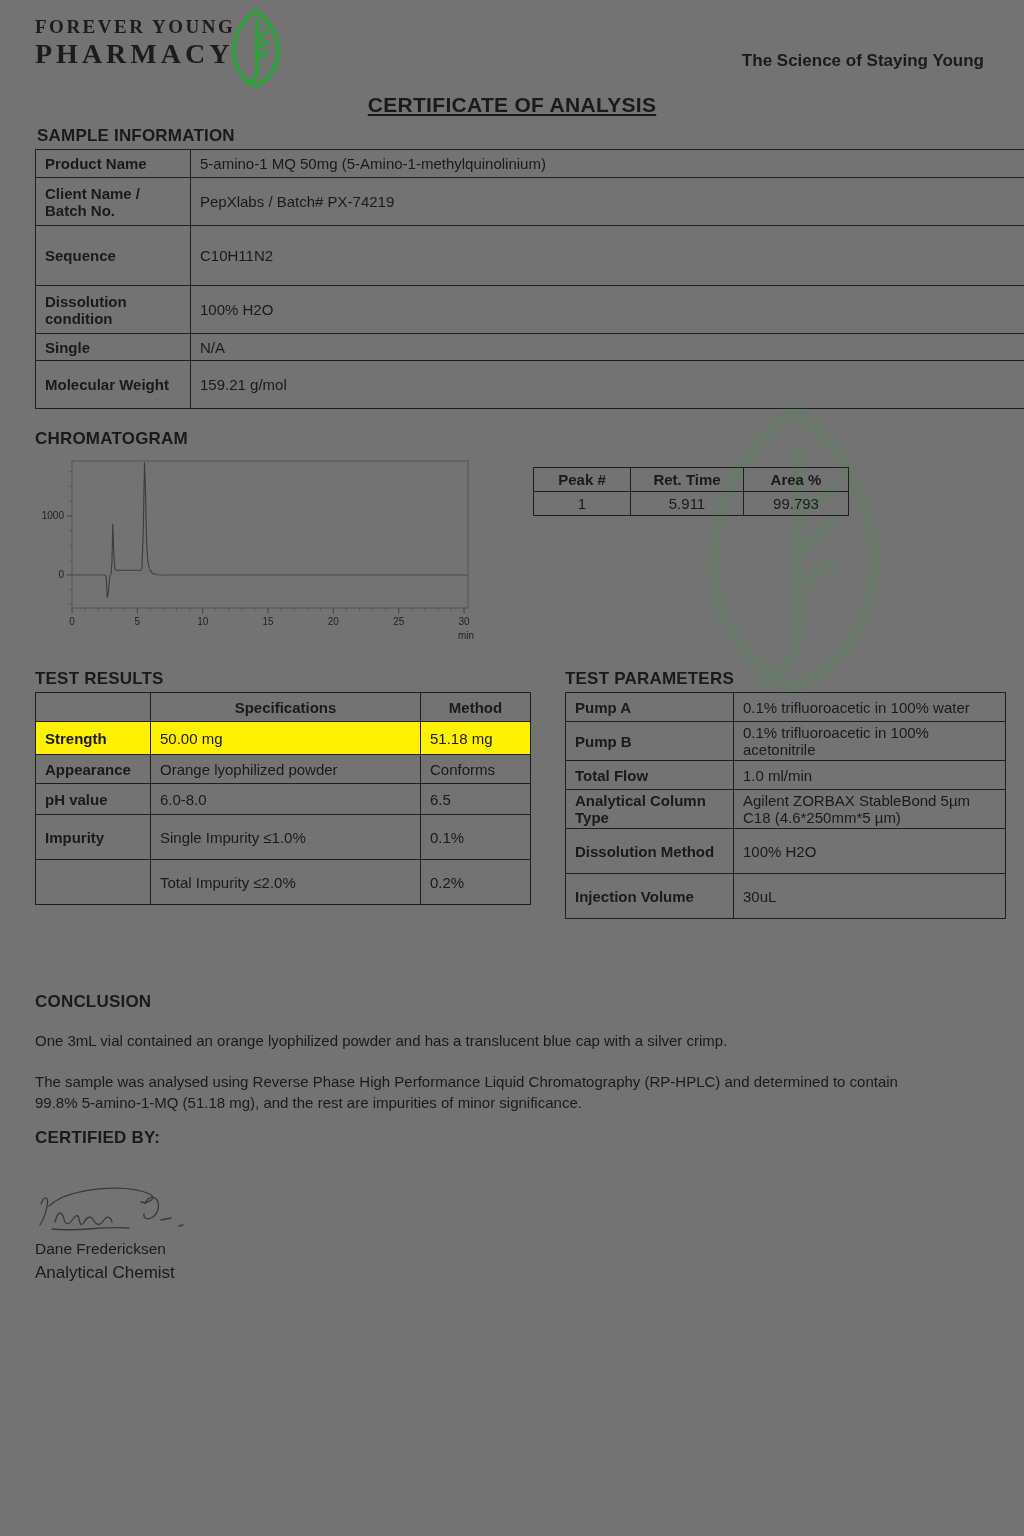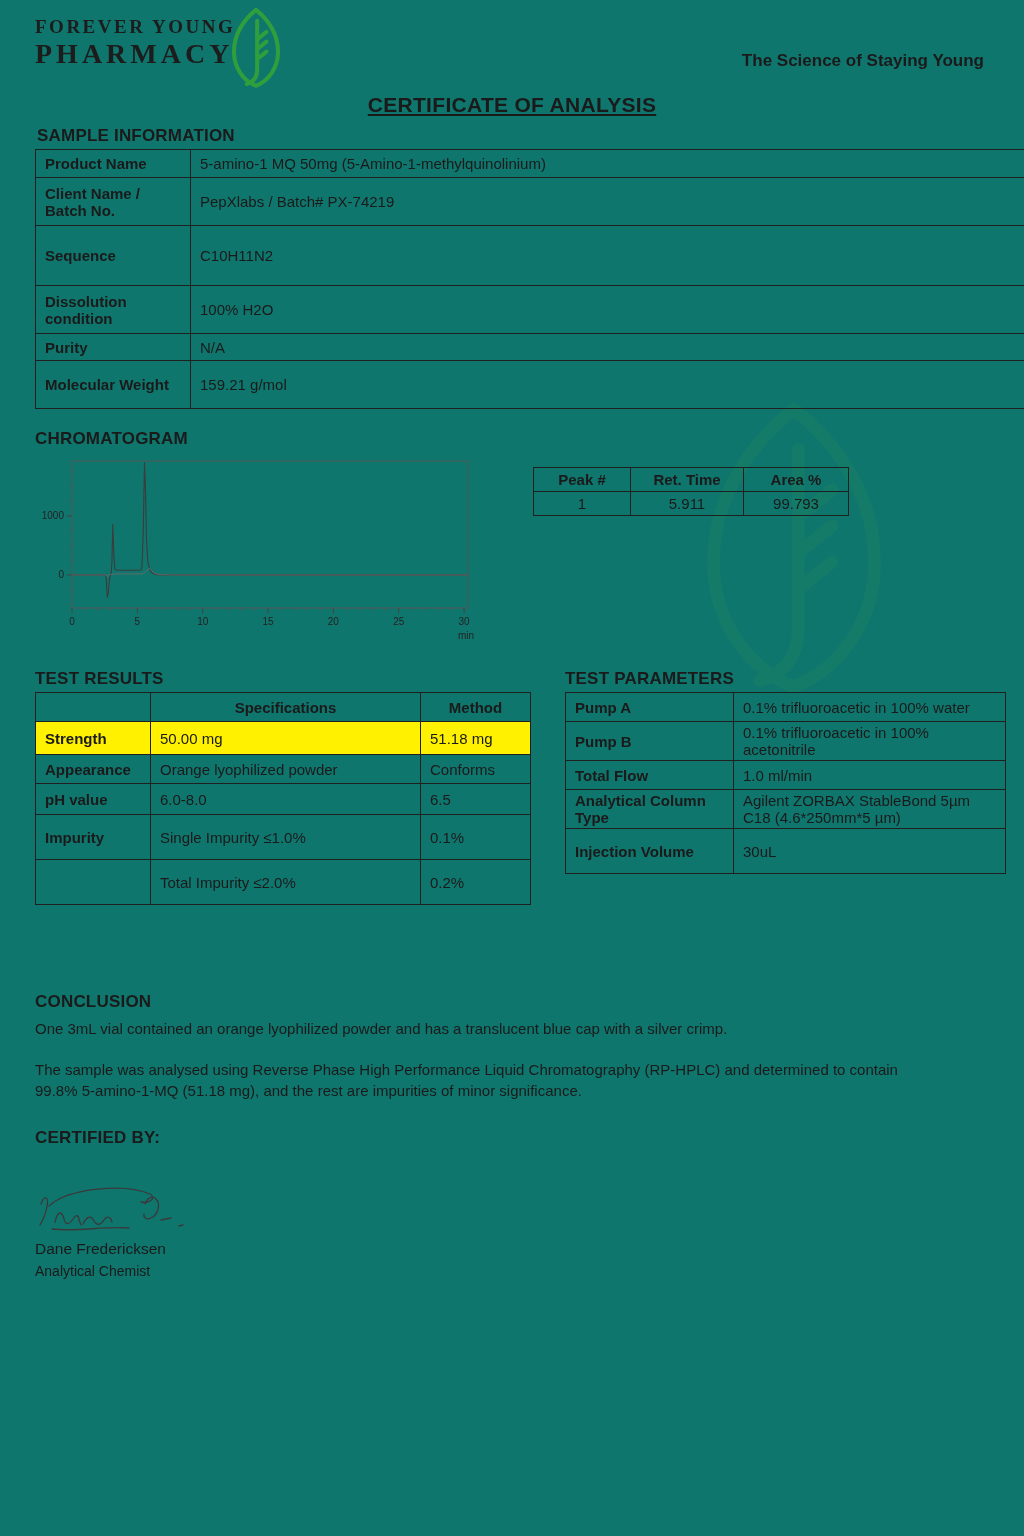--- a/index.html
+++ b/index.html
@@ -1,18 +1,18 @@
 <!DOCTYPE html>
 <html><head>
 <meta charset="utf-8">
 <style>
   * { margin:0; padding:0; box-sizing:border-box; }
   html,body { background:#888; }
   .page {
-    position:relative; width:1024px; height:1536px; background:#0f766e;
+    position:relative; width:1024px; height:1536px; background:#737373;
     margin:0 auto; font-family:"Liberation Sans", sans-serif; color:#1a1a1a;
     overflow:hidden;
   }
   .page > * { position:absolute; z-index:1; }
   .watermark { z-index:0; opacity:0.13; }
 
   
   .logo-text { left:35px; top:16px; font-family:"Liberation Serif", serif; font-weight:bold; color:#1c1c1c; line-height:1.15; }
   .logo-line1 { font-size:19px; letter-spacing:2.5px; }
   .logo-line2 { font-size:28px; letter-spacing:4px; }
@@ -64,26 +64,26 @@
   .tbl-results tr:nth-child(2), .tbl-params tr:nth-child(2) { height:33px; }
   .tbl-results tr:nth-child(3), .tbl-params tr:nth-child(3) { height:29px; }
   .tbl-results tr:nth-child(4), .tbl-params tr:nth-child(4) { height:31px; }
   .tbl-results tr:nth-child(5), .tbl-params tr:nth-child(5) { height:45px; }
   .tbl-results tr:nth-child(6), .tbl-params tr:nth-child(6) { height:45px; }
   .tbl-results tr:nth-child(7), .tbl-params tr:nth-child(7) { height:30px; }
   .tbl-results td:first-child, .tbl-results th, .tbl-params td:first-child { font-weight:bold; }
   .row-hl td { background:#fff100; }
 
   
-  .body-txt { font-size:15px; line-height:21px; }
+  .body-txt { font-size:15px; line-height:21px;margin-top:12px; }
   .conc-p1 { left:35px; top:1018px; width:950px; }
   .conc-p2 { left:35px; top:1059px; width:880px; }
   .signature { left:33px; top:1182px; }
   .sig-name { left:35px; top:1240px; font-size:15.5px; }
-  .sig-title { left:35px; top:1263px; font-size:14px; }
+  .sig-title { left:35px; top:1263px; font-size:17px; }
 </style>
 </head>
 <body>
 
 <div class="page">
 
   <svg class="watermark" width="212" height="310" viewBox="0 0 100 140" style="left:688px; top:392px;">
     <g fill="none" stroke="#2f9e3c" stroke-width="6" stroke-linecap="round" stroke-linejoin="round">
       <path d="M50,5 C27,23 12,49 12,77 C12,105 28,127 50,136 C72,127 88,105 88,77 C88,49 73,23 50,5 Z"></path>
       <path d="M52,24 L52,108 C52,122 45,130 34,133"></path>
@@ -123,21 +123,21 @@
       </tr>
       <tr>
         <td>Sequence</td>
         <td>C10H11N2</td>
       </tr>
       <tr>
         <td>Dissolution condition</td>
         <td>100% H2O</td>
       </tr>
       <tr>
-        <td>Purity</td>
+        <td>Single</td>
         <td>N/A</td>
       </tr>
       <tr>
         <td>Molecular Weight</td>
         <td>159.21 g/mol</td>
       </tr>
     </tbody>
   </table>
 
   <div class="sec-h h-chrom">CHROMATOGRAM</div>
@@ -276,20 +276,24 @@
       </tr>
       <tr>
         <td>Total Flow</td>
         <td>1.0 ml/min</td>
       </tr>
       <tr>
         <td>Analytical Column Type</td>
         <td>Agilent ZORBAX StableBond 5µm C18 (4.6*250mm*5 µm)</td>
       </tr>
       <tr>
+        <td>Dissolution Method</td>
+        <td>100% H2O</td>
+      </tr>
+      <tr>
         <td>Injection Volume</td>
         <td>30uL</td>
       </tr>
     </tbody>
   </table>
 
   <div class="sec-h h-conclusion">CONCLUSION</div>
   <div class="body-txt conc-p1">One 3mL vial contained an orange lyophilized powder and has a translucent blue cap with a silver crimp.</div>
   <div class="body-txt conc-p2">The sample was analysed using Reverse Phase High Performance Liquid Chromatography (RP-HPLC) and determined to contain 99.8% 5-amino-1-MQ (51.18 mg), and the rest are impurities of minor significance.</div>
 

